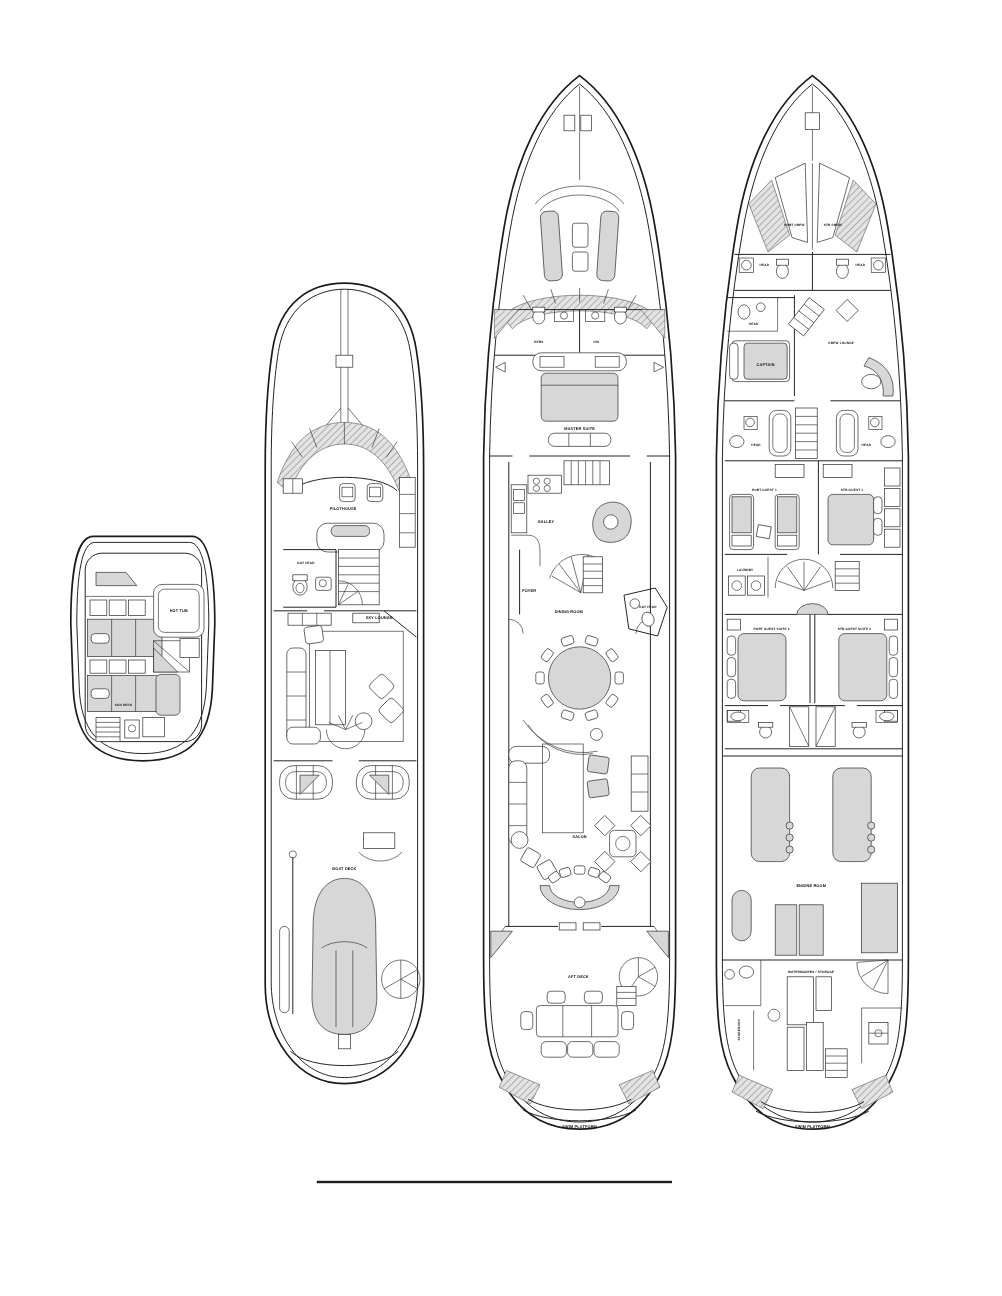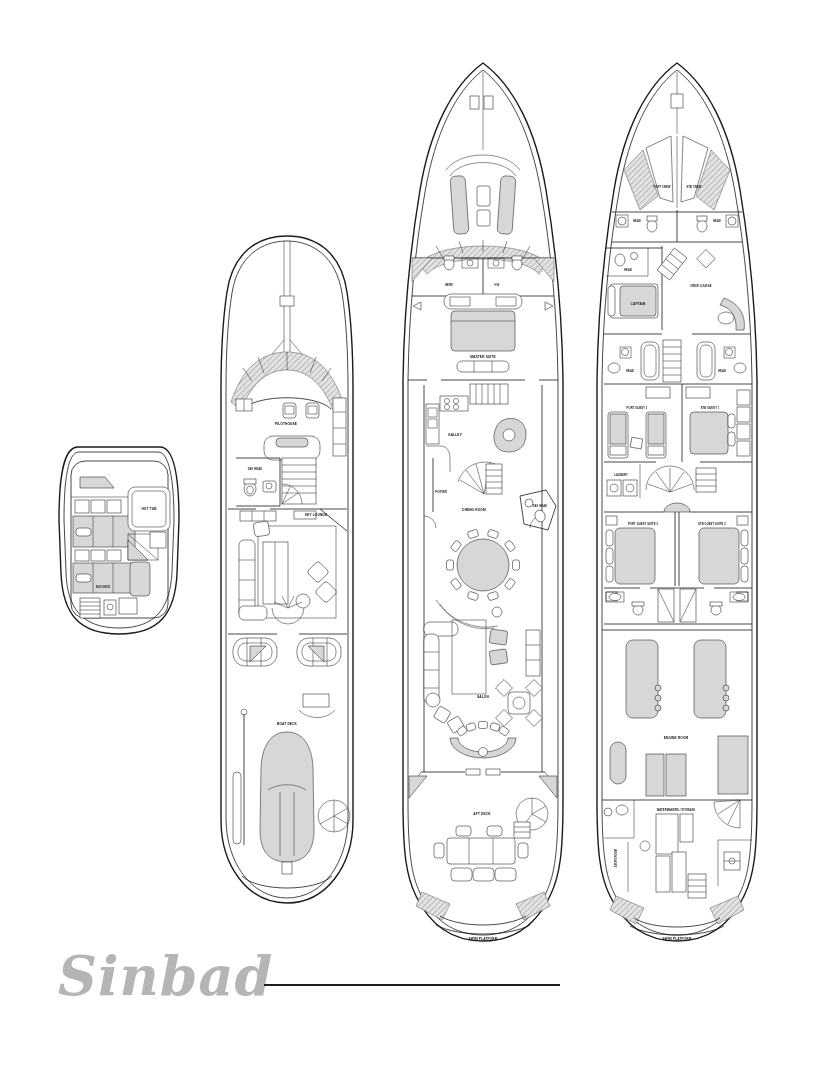--- a/index.html
+++ b/index.html
@@ -516,15 +516,14 @@
         <line class="t" x1="688" y1="886" x2="706" y2="886"></line>
         <line class="t" x1="688" y1="892" x2="706" y2="892"></line>
   <polygon class="h" points="616,896 644,908 636,924 610,910"></polygon>
   <polygon class="h" points="738,896 710,908 718,924 744,910"></polygon>
   <path class="i" d="M634,918 C652,930 702,930 720,918"></path>
   <path class="i" d="M630,926 C652,938 702,938 724,926"></path>
   <text class="s3" x="677" y="940">SWIM PLATFORM</text>
 </g>
 </svg>
 
-<div class="logo">Sinbad</div>
 <div class="rule"></div>
 </div>
 
 </body></html>

